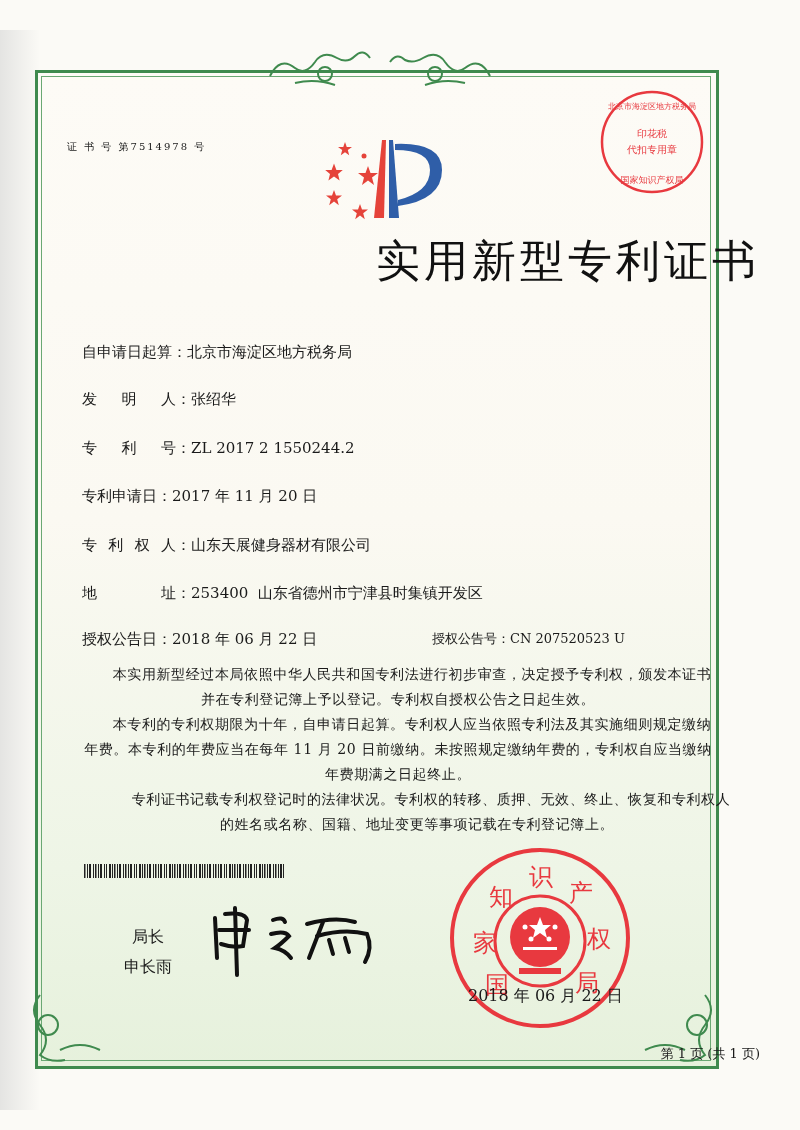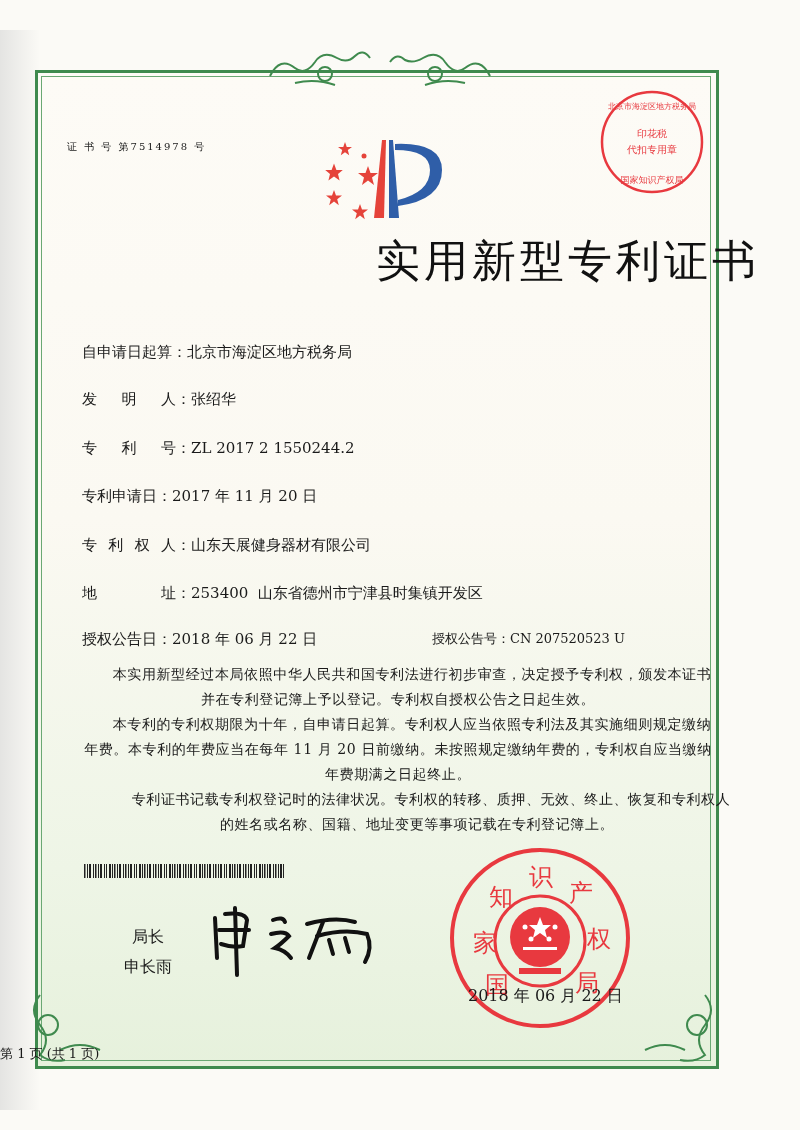--- a/index.html
+++ b/index.html
@@ -58,21 +58,21 @@
   .p1 { top:662px; }
   .p2 { top:712px; }
   .p3 { top:787px;margin-left:19px; }
 
   .barcode { position:absolute; left:84px; top:864px; width:200px; height:14px; }
   .director-title { position:absolute; left:84px; top:927px; font-family:"DejaVu Sans",sans-serif; font-size:16px;margin-left:48px; }
   .director-name { position:absolute; left:84px; top:957px; font-family:Liberation Serif, serif; font-size:16px;margin-left:40px; }
   .signature { position:absolute; left:205px; top:900px; width:180px; height:80px; }
   .seal-big { position:absolute; left:445px; top:843px; width:190px; height:190px; }
   .issue-date { position:absolute; left:468px; top:986px; font-size:16px; color:#1a1a1a; }
-  .page-no { position:absolute; left:0; width:760px; text-align:left; top:1045px; font-size:13px; }
+  .page-no { position:absolute; left:0; width:760px; text-align:right; top:1045px; font-size:13px; }
 </style>
 </head>
 <body>
 
 <div class="page-shadow"></div>
 <div class="cert"></div>
 <div class="border-outer"></div>
 <div class="border-inner"></div>
 
 <svg class="ornament ornament-top" viewBox="0 0 230 40">

